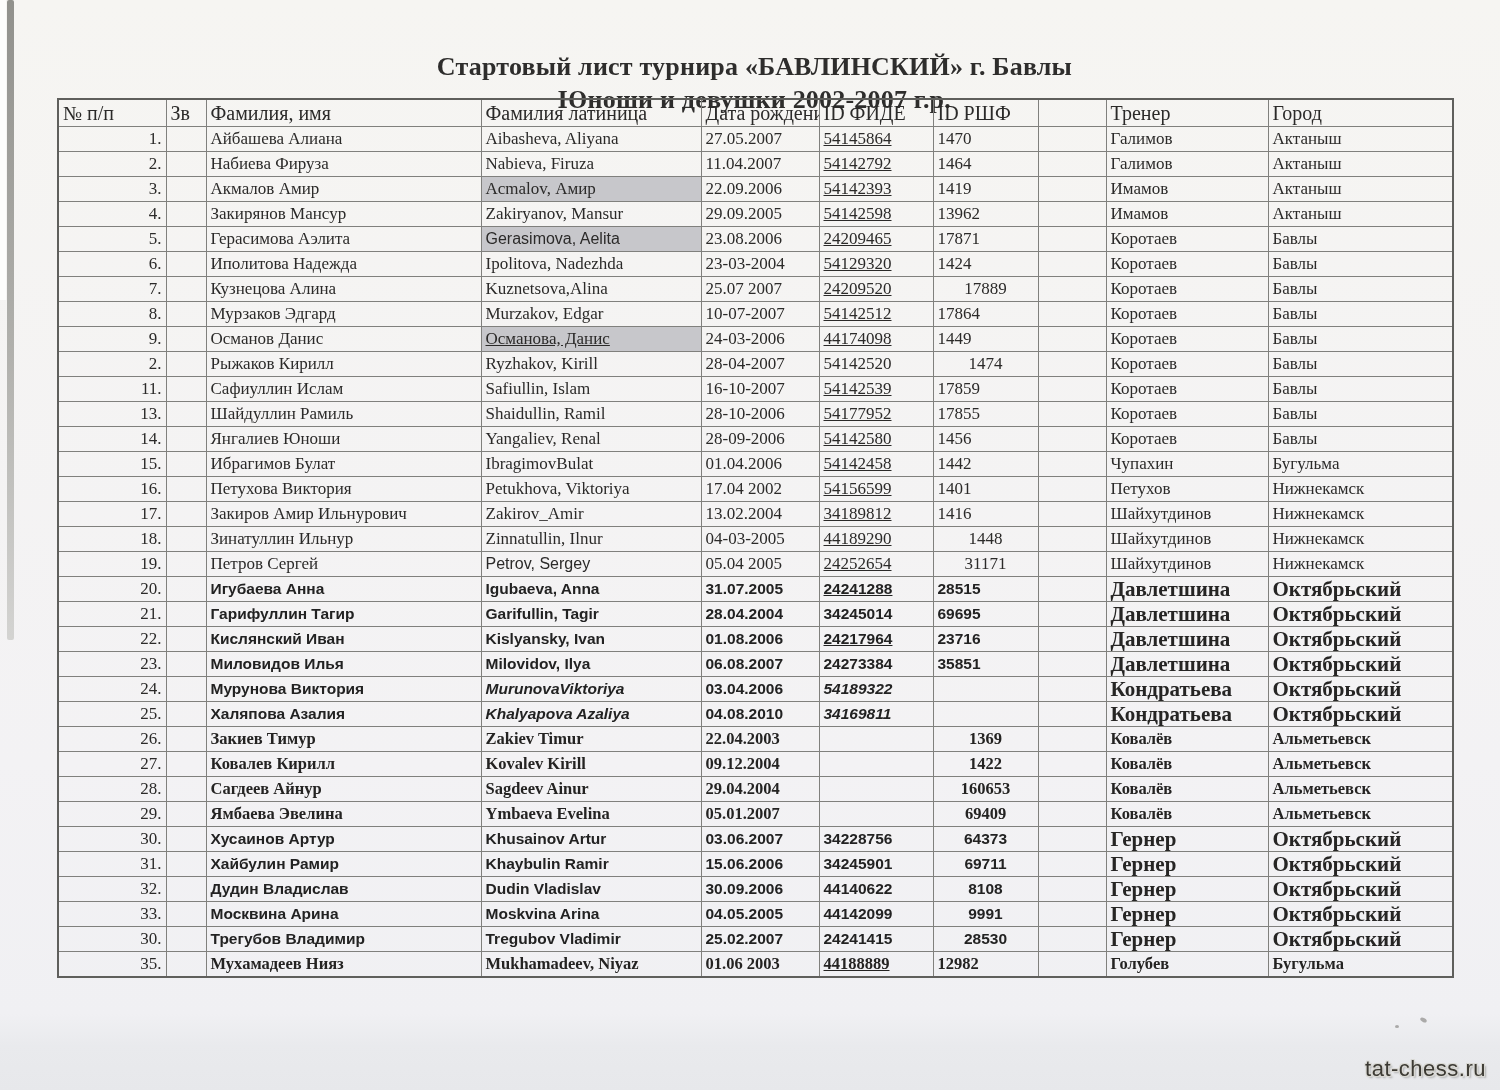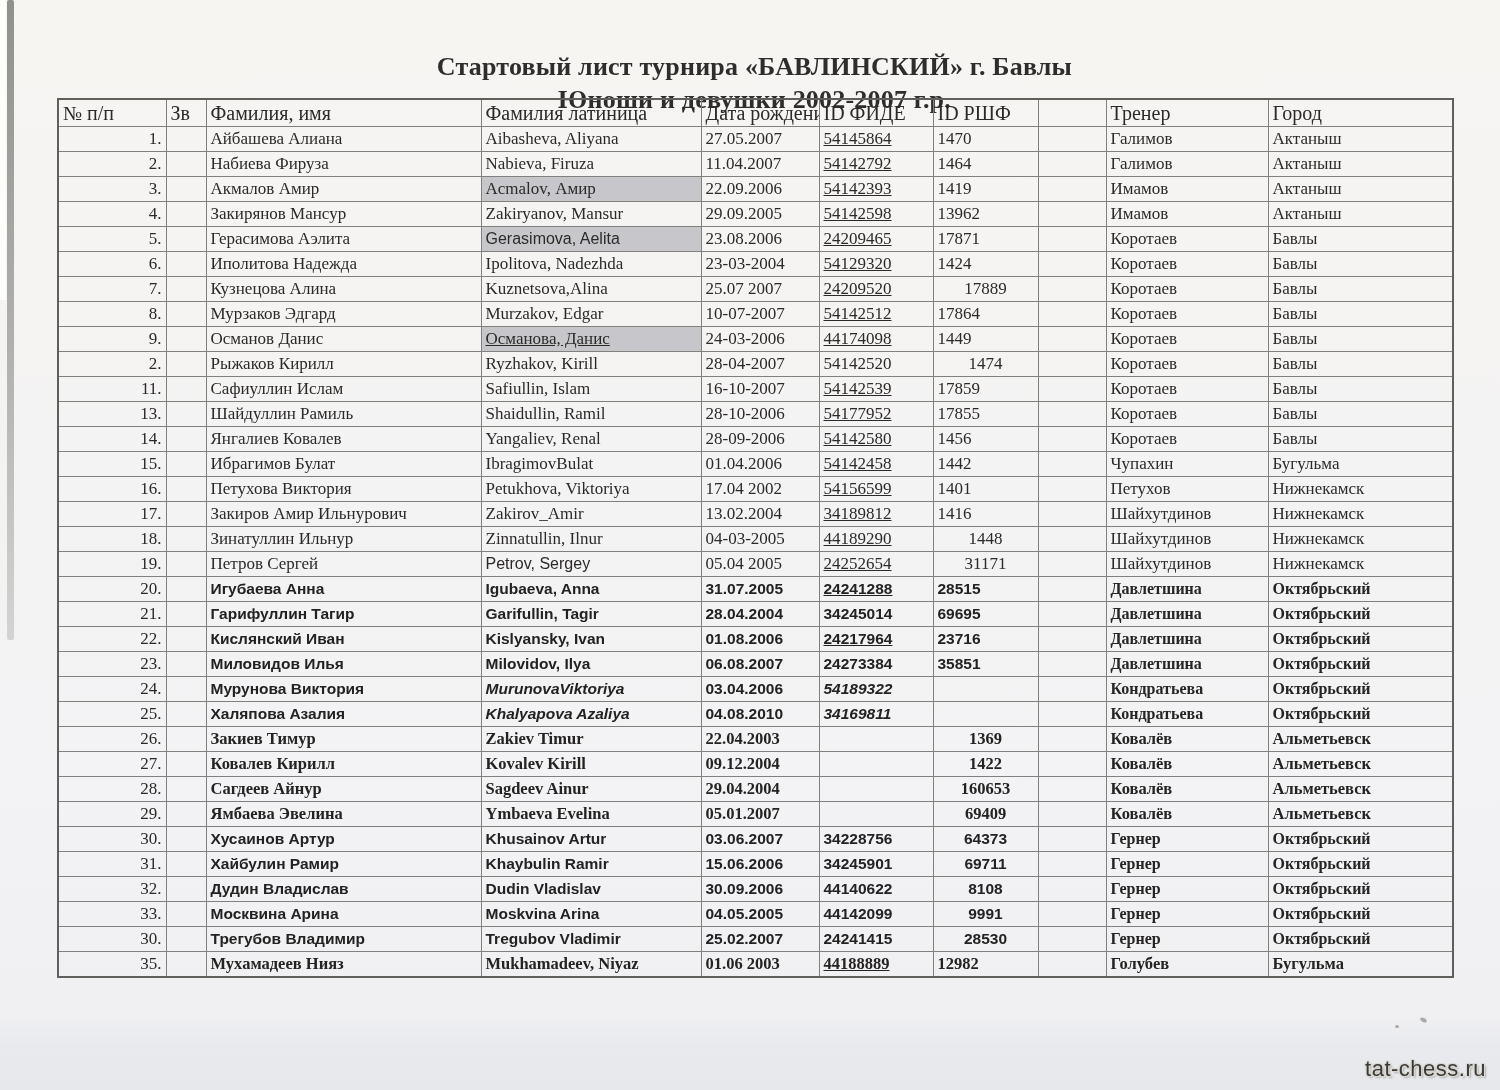--- a/index.html
+++ b/index.html
@@ -48,21 +48,21 @@
   .c-lat{padding-left:7px;}
   .c-dob{padding-left:9px;margin-left:8px;}
   .c-fide{padding-left:9px;}
   .c-rshf{padding-left:7px;}
   .c-tr{padding-left:11px;}
   .c-city{padding-left:11px;}
   
   .g-s .c-name,.g-s .c-lat,.g-s .c-dob,.g-s .c-fide,.g-s .c-rshf{
     font-family:"Liberation Sans","DejaVu Sans",sans-serif;font-weight:700;font-size:15.5px;color:#222;
   }
-  .g-s .c-tr,.g-s .c-city{font-family:"Liberation Serif",serif;font-weight:700;font-size:16px;color:#262524;}
+  .g-s .c-tr,.g-s .c-city{font-family:"Liberation Serif",serif;font-weight:700;font-size:21px;color:#262524;}
   .g-f .c-name,.g-f .c-lat,.g-f .c-dob,.g-f .c-fide,.g-f .c-rshf,.g-f .c-tr,.g-f .c-city{
     font-family:"Liberation Serif",serif;font-weight:700;font-size:16.5px;color:#242322;
   }
   
   .lat-hl{background:#c7c7cb;}
   .ul{text-decoration:underline;}
   .lat-sans{font-family:"Liberation Sans","DejaVu Sans",sans-serif;font-size:16px;}
   .fide-link{color:#46699c;text-decoration:underline;}
   .fide-light{color:#7ea9d4;text-decoration:underline;}
   .it{font-style:italic;}
@@ -258,21 +258,21 @@
           <td class="c-dob">28-10-2006</td>
           <td class="c-fide fide-link">54177952</td>
           <td class="c-rshf">17855</td>
           <td class="c-x"></td>
           <td class="c-tr">Коротаев</td>
           <td class="c-city">Бавлы</td>
         </tr>
         <tr class="g-r">
           <td class="c-num">14.</td>
           <td class="c-zv"></td>
-          <td class="c-name">Янгалиев Ковалев</td>
+          <td class="c-name">Янгалиев Юноши</td>
           <td class="c-lat">Yangaliev, Renal</td>
           <td class="c-dob">28-09-2006</td>
           <td class="c-fide fide-link">54142580</td>
           <td class="c-rshf">1456</td>
           <td class="c-x"></td>
           <td class="c-tr">Коротаев</td>
           <td class="c-city">Бавлы</td>
         </tr>
         <tr class="g-r">
           <td class="c-num">15.</td>

